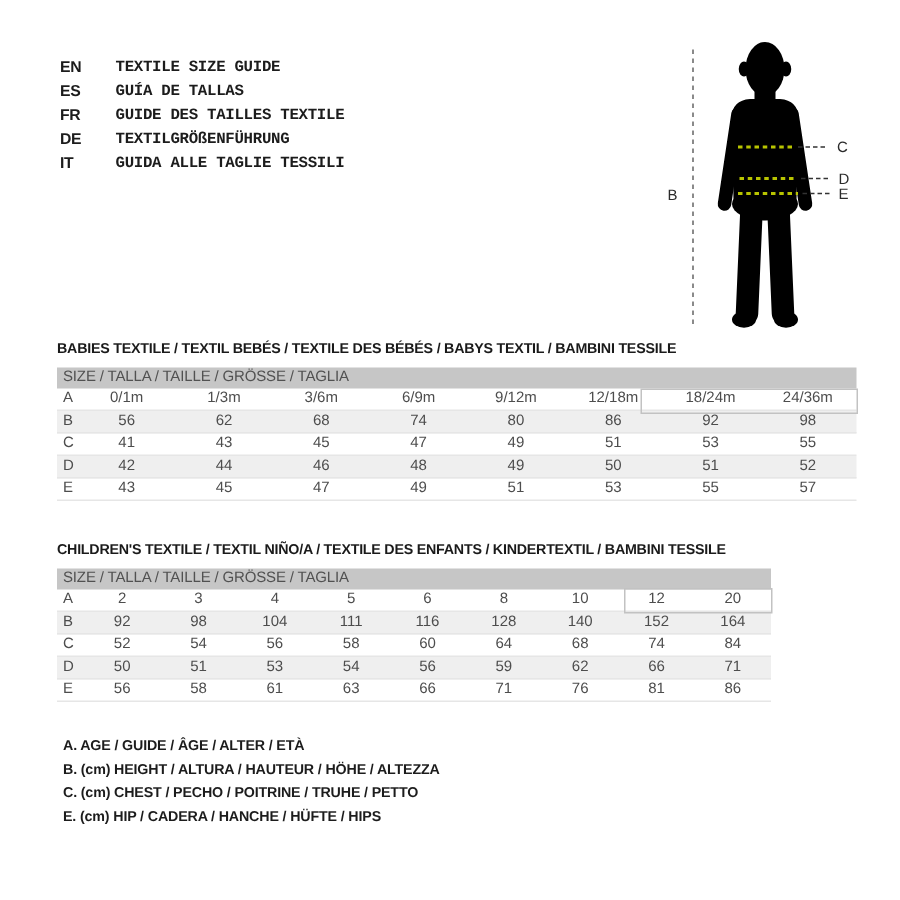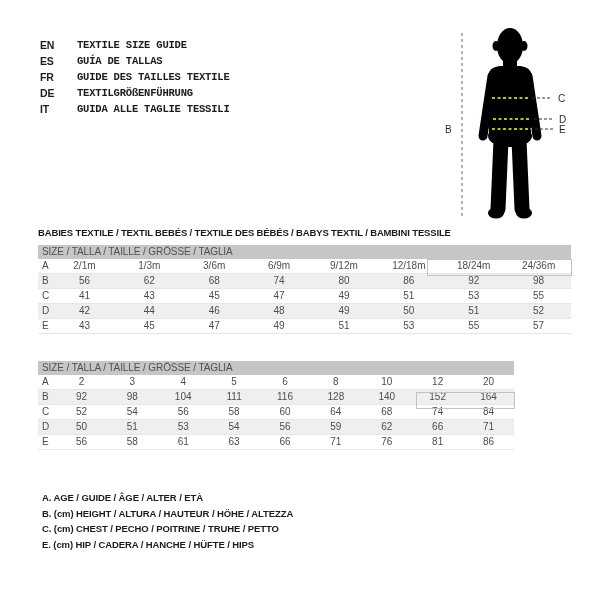--- a/index.html
+++ b/index.html
@@ -99,21 +99,21 @@
       <text class="fig-label" x="119" y="120.5">E</text>
     </svg>
   </div>
 
   <div class="tsection" id="babies-section">
     <h3 class="t-title">BABIES TEXTILE / TEXTIL BEBÉS / TEXTILE DES BÉBÉS / BABYS TEXTIL / BAMBINI TESSILE</h3>
     <div class="t-head">SIZE / TALLA / TAILLE / GRÖSSE / TAGLIA</div>
     <div id="babies-rows">
         <div class="t-row babies-grid">
           <span class="t-label">A</span>
-          <span class="t-cell">2/1m</span>
+          <span class="t-cell">0/1m</span>
           <span class="t-cell">1/3m</span>
           <span class="t-cell">3/6m</span>
           <span class="t-cell">6/9m</span>
           <span class="t-cell">9/12m</span>
           <span class="t-cell">12/18m</span>
           <span class="t-cell">18/24m</span>
           <span class="t-cell">24/36m</span>
         </div>
         <div class="t-row babies-grid striped">
           <span class="t-label">B</span>
@@ -157,20 +157,21 @@
           <span class="t-cell">51</span>
           <span class="t-cell">53</span>
           <span class="t-cell">55</span>
           <span class="t-cell">57</span>
         </div>
       </div>
     <div class="overlay-box" id="babies-box"></div>
   </div>
 
   <div class="tsection" id="children-section">
+    <h3 class="t-title">CHILDREN'S TEXTILE / TEXTIL NIÑO/A / TEXTILE DES ENFANTS / KINDERTEXTIL / BAMBINI TESSILE</h3>
     <div class="t-head">SIZE / TALLA / TAILLE / GRÖSSE / TAGLIA</div>
     <div id="children-rows">
         <div class="t-row children-grid">
           <span class="t-label">A</span>
           <span class="t-cell">2</span>
           <span class="t-cell">3</span>
           <span class="t-cell">4</span>
           <span class="t-cell">5</span>
           <span class="t-cell">6</span>
           <span class="t-cell">8</span>

